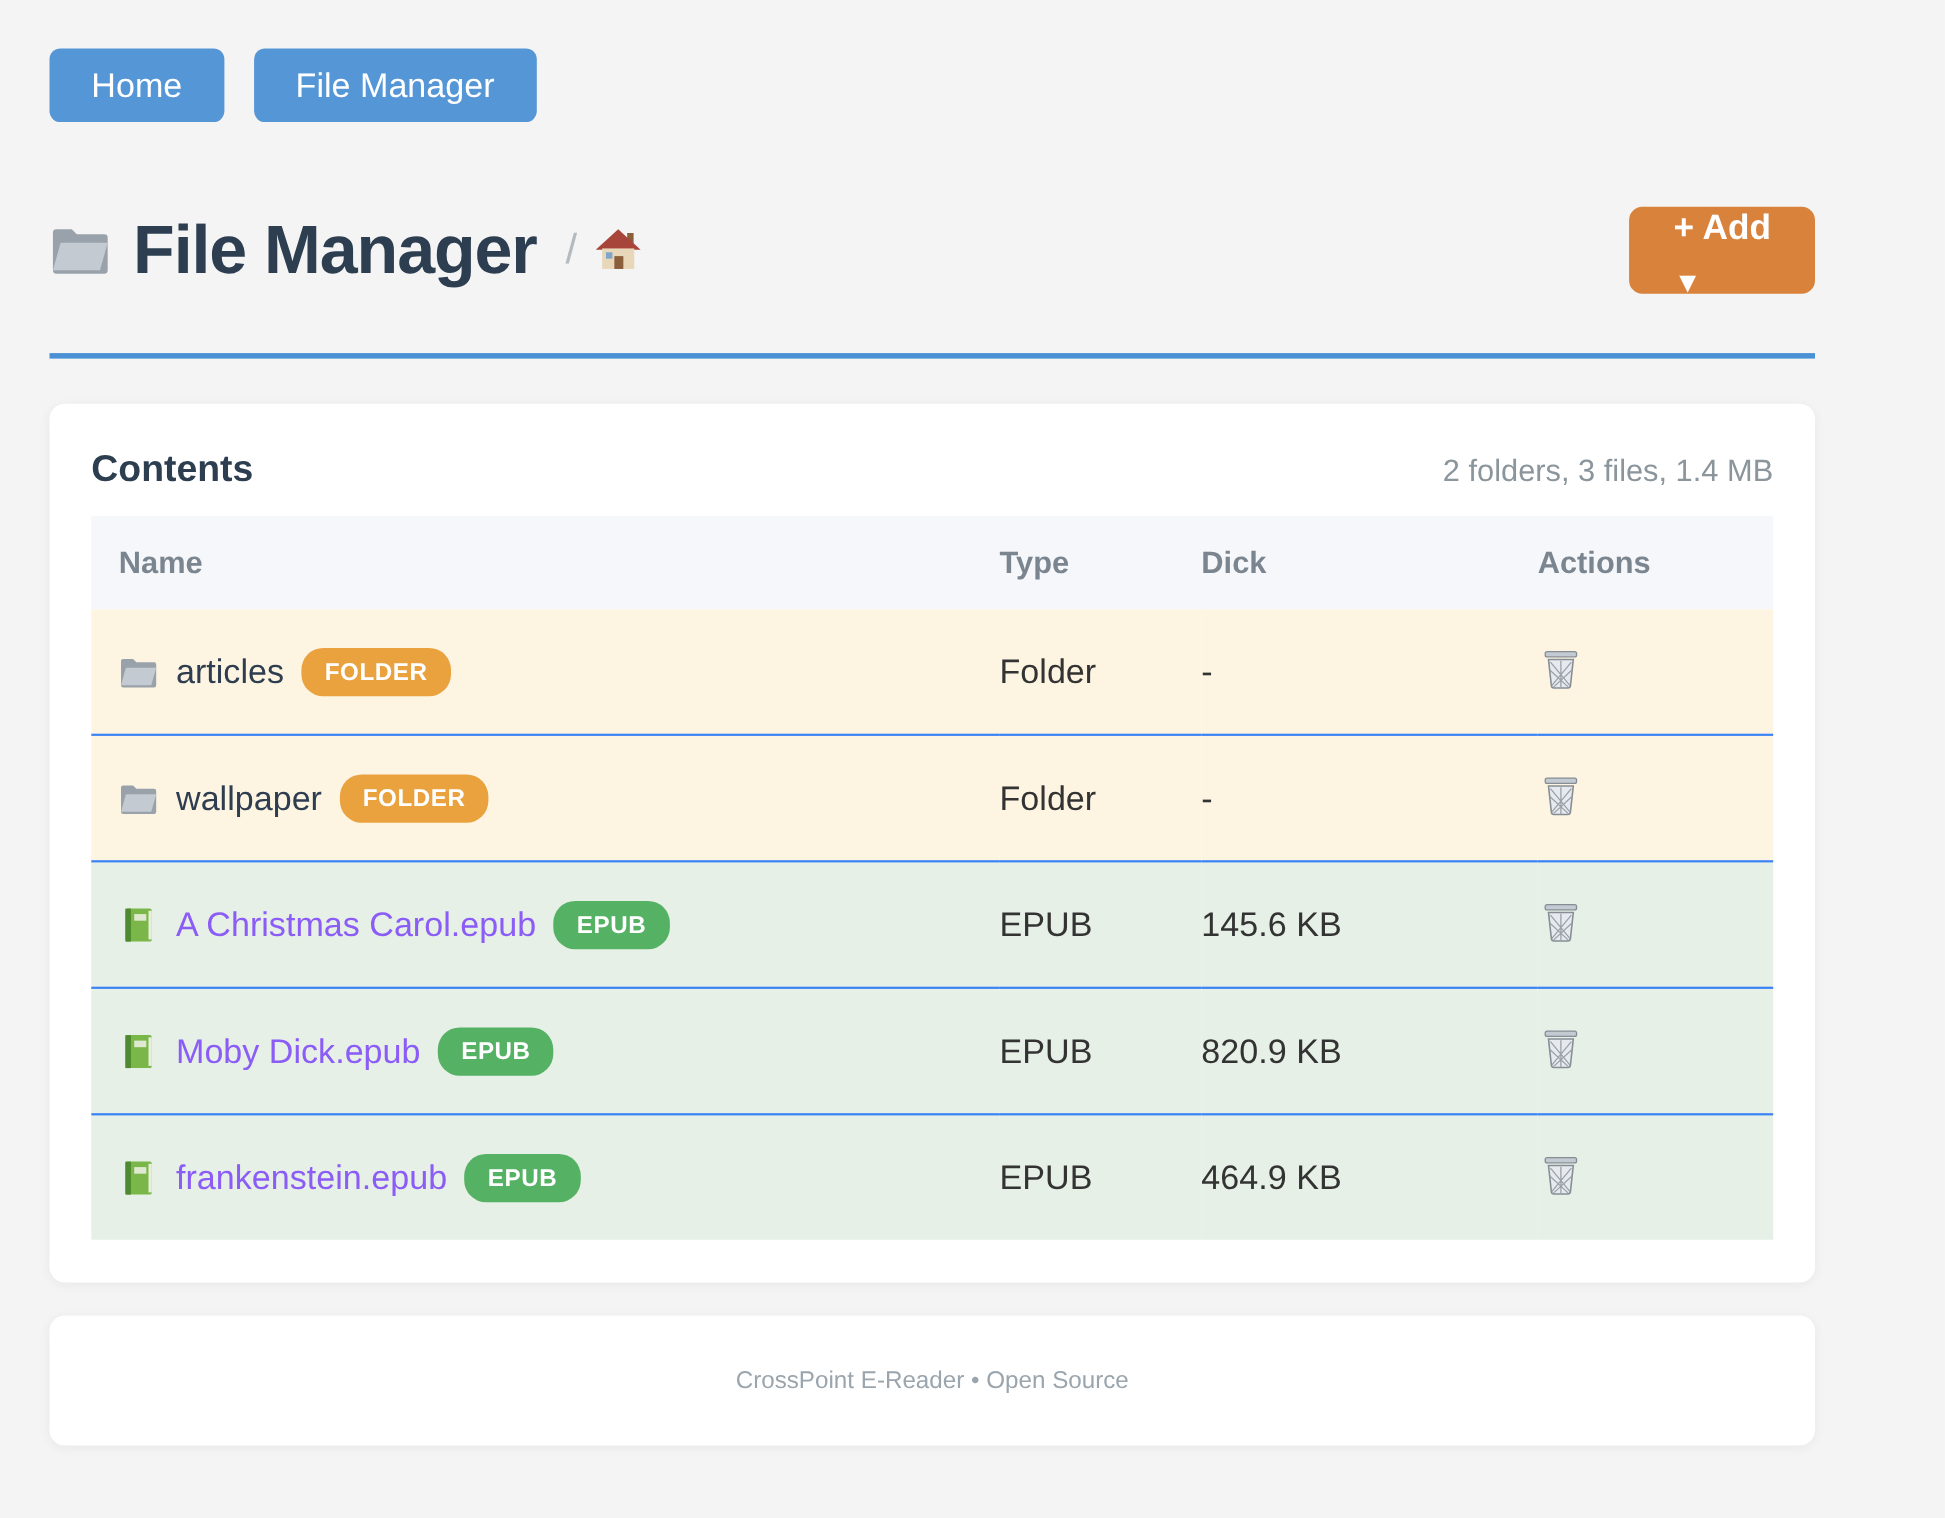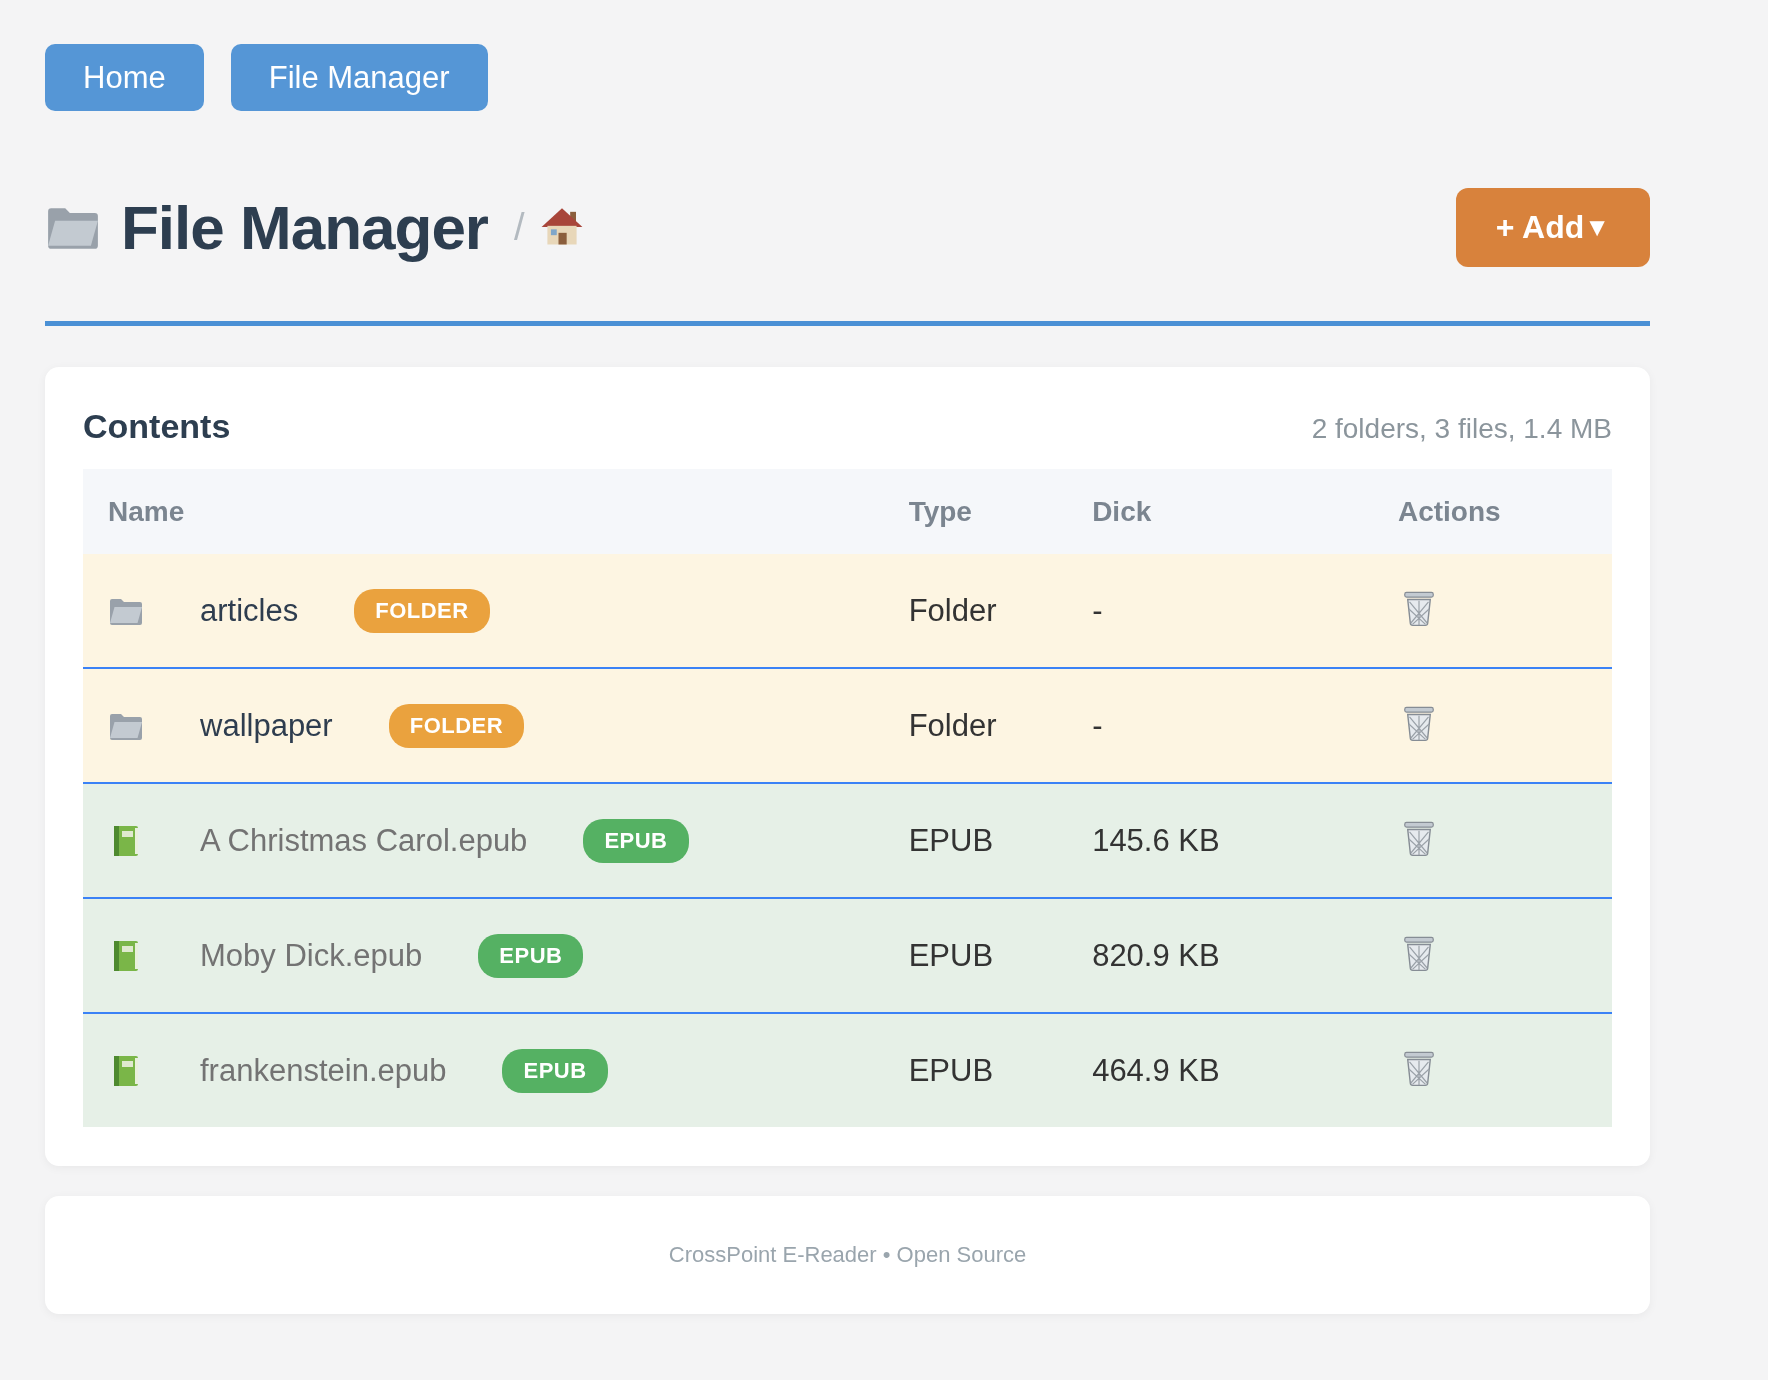--- a/index.html
+++ b/index.html
@@ -68,22 +68,24 @@
     height: 79px;
     padding: 0 40px;
     background: var(--accent-orange, #d8823c);
     border: none;
     border-radius: 12px;
     color: #ffffff;
     font-family: inherit;
     font-size: 32px;
     font-weight: bold;
     display: flex;
-    align-items: center;
+    align-items: flex-start;
+    gap: 16px;
     cursor: pointer;
+    flex-direction: column;
   }
   .add-caret { font-size: 26px; }
 
   .title-rule {
     margin-top: 48px;
     height: 5px;
     background: var(--underline-blue, #4a90d5);
     border: none;
   }
 
@@ -137,25 +139,25 @@
     padding: 0;
     font-size: 31px;
     color: var(--cell-text, #333333);
     vertical-align: middle;
   }
   tbody tr + tr td { border-top: 2px solid #3b82f6; }
   tr.row-folder td { background: var(--folder-row-bg, #fdf5e2); }
   tr.row-epub td { background: var(--epub-row-bg, #e6f0e7); }
 
   td.cell-name { padding-left: 25px; }
-  .name-wrap { display: flex; align-items: center; gap: 40px; }
+  .name-wrap { display: flex; align-items: center; }
   .row-icon svg { width: 36px; height: 34px; display: block; }
   .row-name { margin-left: 16px; font-size: 31px; cursor: pointer; }
   tr.row-folder .row-name { color: #2e3d4f; }
-  tr.row-epub .row-name { color: #737373; }
+  tr.row-epub .row-name { color: #8b5cf6; }
   .badge {
     margin-left: 16px;
     display: inline-block;
     padding: 9px 21px;
     border-radius: 20px;
     color: #ffffff;
     font-size: 22px;
     font-weight: bold;
     letter-spacing: 0.5px;
   }

